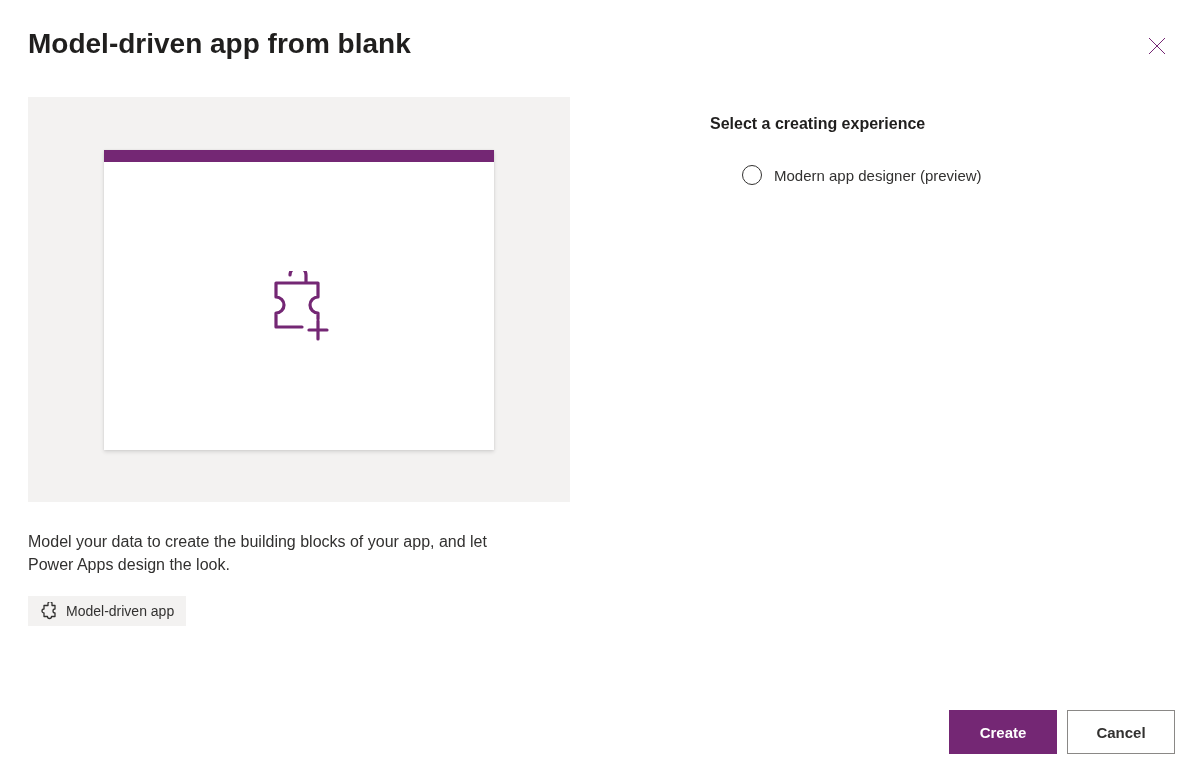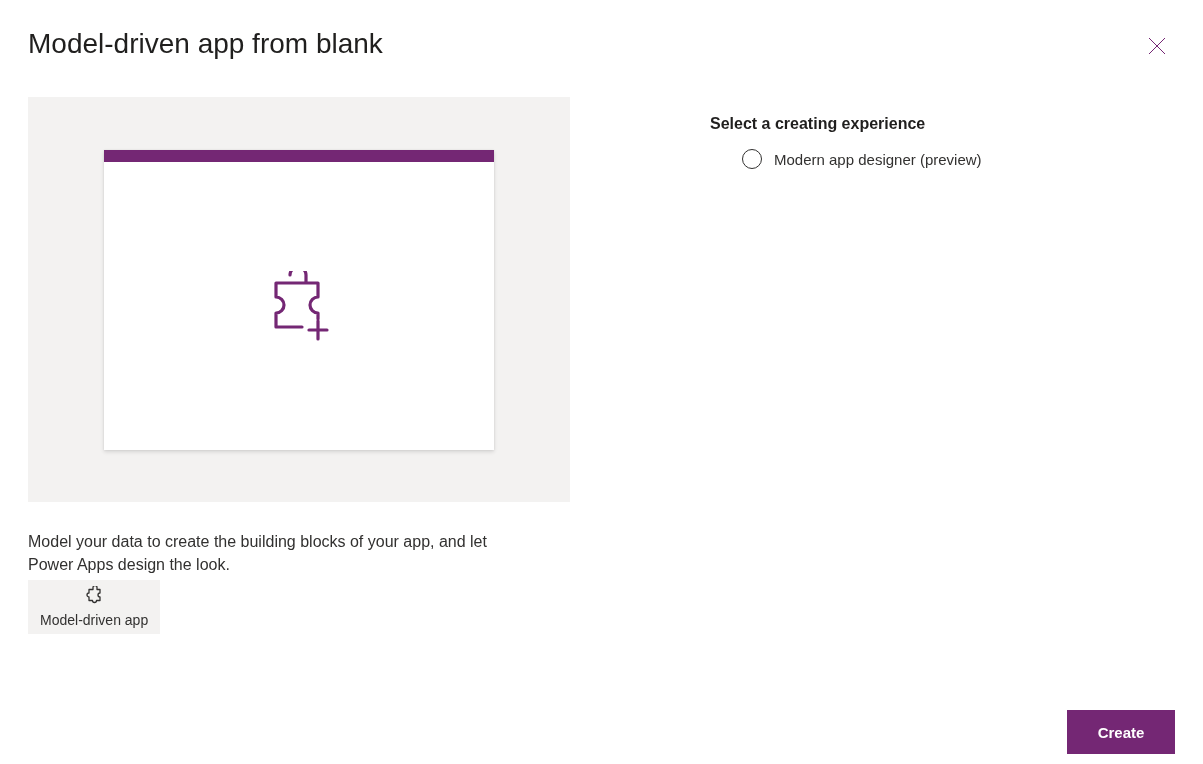--- a/index.html
+++ b/index.html
@@ -12,21 +12,21 @@
       position: relative;
       padding: 28px;
     }
     .header {
       display: flex;
       justify-content: space-between;
       align-items: flex-start;
     }
     .title {
       font-size: 28px;
-      font-weight: 400;
+      font-weight: 700;
       color: #201f1e;
     }
     .close-btn {
       background: none;
       border: none;
       cursor: pointer;
       padding: 8px;
       color: #742774;
     }
     .content {
@@ -67,35 +67,34 @@
       margin-top: 28px;
       font-size: 16px;
       line-height: 1.45;
       color: #323130;
       max-width: 500px;
     }
     .tag-chip {
       display: inline-flex;
       align-items: center;
       gap: 8px;
-      margin-top: 4px;
+      margin-top: 20px;
       background: #f3f2f1;
       padding: 6px 12px;
       font-size: 14px;
       color: #323130;
-      flex-direction: column;
     }
     .right-col {
       padding-top: 18px;
     }
     .section-label {
       font-size: 16px;
       font-weight: 600;
       color: #201f1e;
-      margin-bottom: 16px;
+      margin-bottom: 32px;
     }
     .radio-row {
       display: flex;
       align-items: center;
       gap: 12px;
       margin-bottom: 22px;
       cursor: pointer;
       margin-left: 32px;
     }
     .radio-outer {
@@ -195,13 +194,14 @@
     <div class="radio-row">
       <div class="radio-outer"></div>
       <span class="radio-label">Modern app designer (preview)</span>
     </div>
 
   </div>
 </div>
 
 <div class="footer">
   <button class="btn btn-primary">Create</button>
+  <button class="btn">Cancel</button>
 </div>
 
 </body></html>

